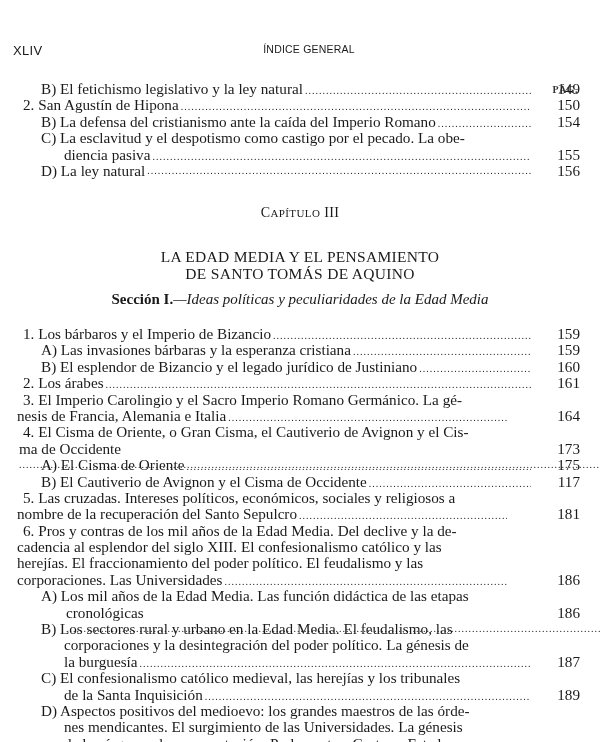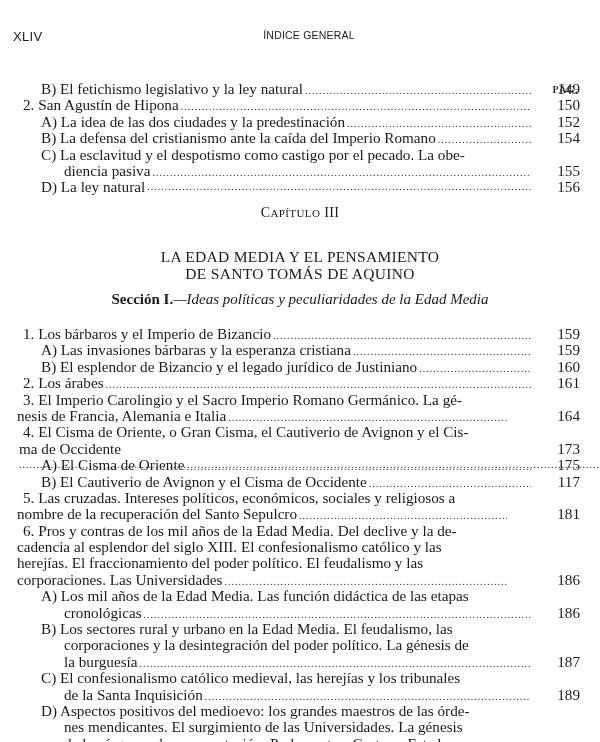--- a/index.html
+++ b/index.html
@@ -1,21 +1,21 @@
 <!DOCTYPE html>
 <html><head>
 <meta charset="utf-8">
 <style>
   html, body { margin: 0; padding: 0; background: #ffffff; }
   body {
     width: 600px; height: 742px; position: relative; overflow: hidden;
     font-family: "Liberation Serif", "DejaVu Serif", serif;
     color: #1a1a1a;
   }
-  .running-head { position: absolute; top: 29px; left: 0; width: 600px; height: 18px; }
+  .running-head { position: absolute; top: 43px; left: 0; width: 600px; height: 18px; }
   .folio { position: absolute; left: 13px; top: 0; font-family: "Liberation Sans", sans-serif; font-size: 13px; letter-spacing: 0.3px; }
   .head-title { position: absolute; left: 0; width: 600px; top: 0; text-align: center; font-family: Liberation Sans, sans-serif; font-size: 10.5px; letter-spacing: 0.2px; margin-left: 9px; }
   .pag-label { position: absolute; right: 22px; top: 84px; font-size: 10px; font-weight: bold; letter-spacing: 0.5px; color: #333; }
 
   .toc { position: absolute; left: 0; width: 600px; }
   .entry { position: relative; font-size: 15.2px; line-height: 16.4px; }
   .entry .line { display: block; white-space: nowrap; position: relative; height: 16.4px; }
   .entry .txt { white-space: nowrap; }
   .entry .dots { flex: 1 1 auto; overflow: hidden; white-space: nowrap; margin: 0 2px; letter-spacing: 1px; font-size: 10px; }
   .entry .dots::before { content: "....................................................................................................................................................................................................................."; }
@@ -58,29 +58,20 @@
         <div style="display: flex; align-items: baseline; width: 510px;">
           <span class="txt">2. San Agustín de Hipona</span>
           <span class="dots"></span>
         </div>
         <span class="page" style="top: 0px;">150</span>
       </div>
     </div>
     <div class="entry lvl2">
       <div class="line first">
         <div style="display: flex; align-items: baseline; width: 492px;">
-          <span class="txt">A) La idea de las dos ciudades y la predestinación</span>
-          <span class="dots"></span>
-        </div>
-        <span class="page" style="top: 0px;">152</span>
-      </div>
-    </div>
-    <div class="entry lvl2">
-      <div class="line first">
-        <div style="display: flex; align-items: baseline; width: 492px;">
           <span class="txt">B) La defensa del cristianismo ante la caída del Imperio Romano</span>
           <span class="dots"></span>
         </div>
         <span class="page" style="top: 0px;">154</span>
       </div>
     </div>
     <div class="entry lvl2">
       <div class="line first">C) La esclavitud y el despotismo como castigo por el pecado. La obe-</div>
       <div class="line cont">
         <div style="display: flex; align-items: baseline; width: 469px;">
@@ -207,21 +198,21 @@
         <div style="display: flex; align-items: baseline; width: 492px;">
           <span class="txt">corporaciones. Las Universidades</span>
           <span class="dots"></span>
         </div>
         <span class="page" style="top: 0px;">186</span>
       </div>
     </div>
     <div class="entry lvl2">
       <div class="line first">A) Los mil años de la Edad Media. Las función didáctica de las etapas</div>
       <div class="line cont">
-        <div style="display: flex; align-items: baseline; width: 469px;">
+        <div style="display: flex; align-items: baseline; width: 469px; flex-direction: column;">
           <span class="txt">cronológicas</span>
           <span class="dots"></span>
         </div>
         <span class="page" style="top: 0px;">186</span>
       </div>
     </div>
     <div class="entry lvl2">
       <div class="line first">B) Los sectores rural y urbano en la Edad Media.  El feudalismo, las</div>
       <div class="line cont">corporaciones y la desintegración del poder político. La génesis de</div>
       <div class="line cont">

